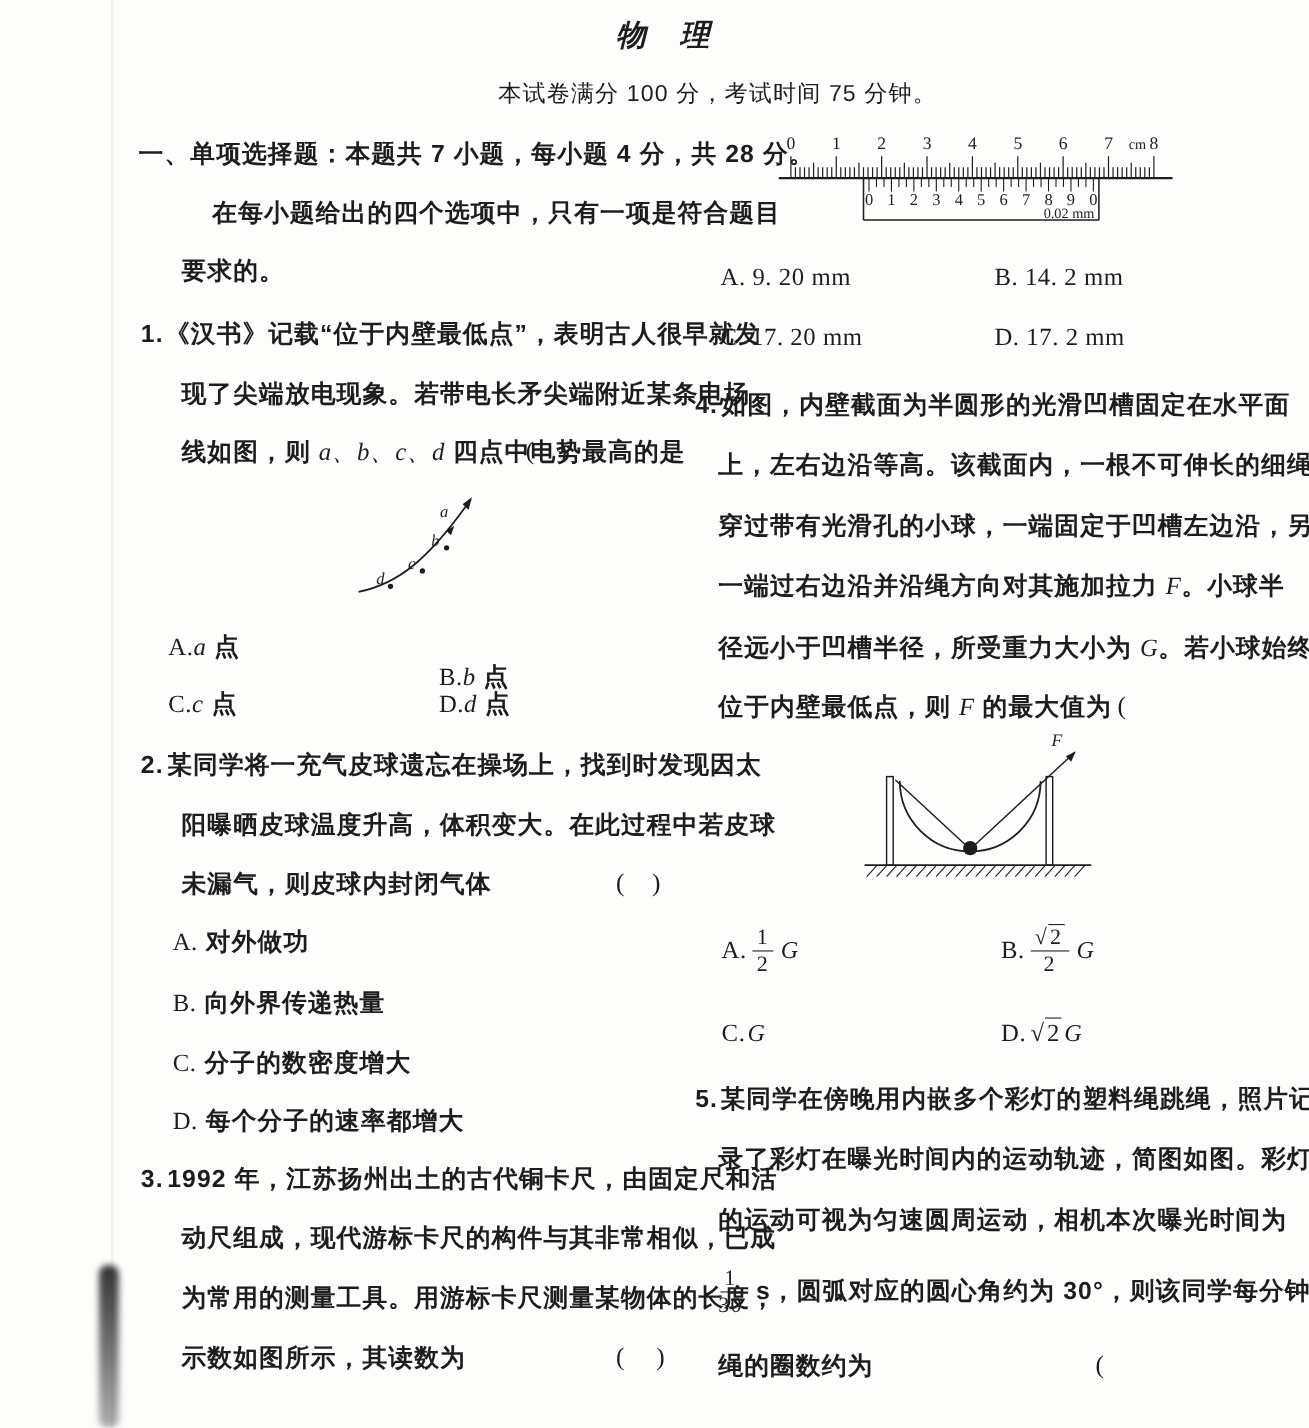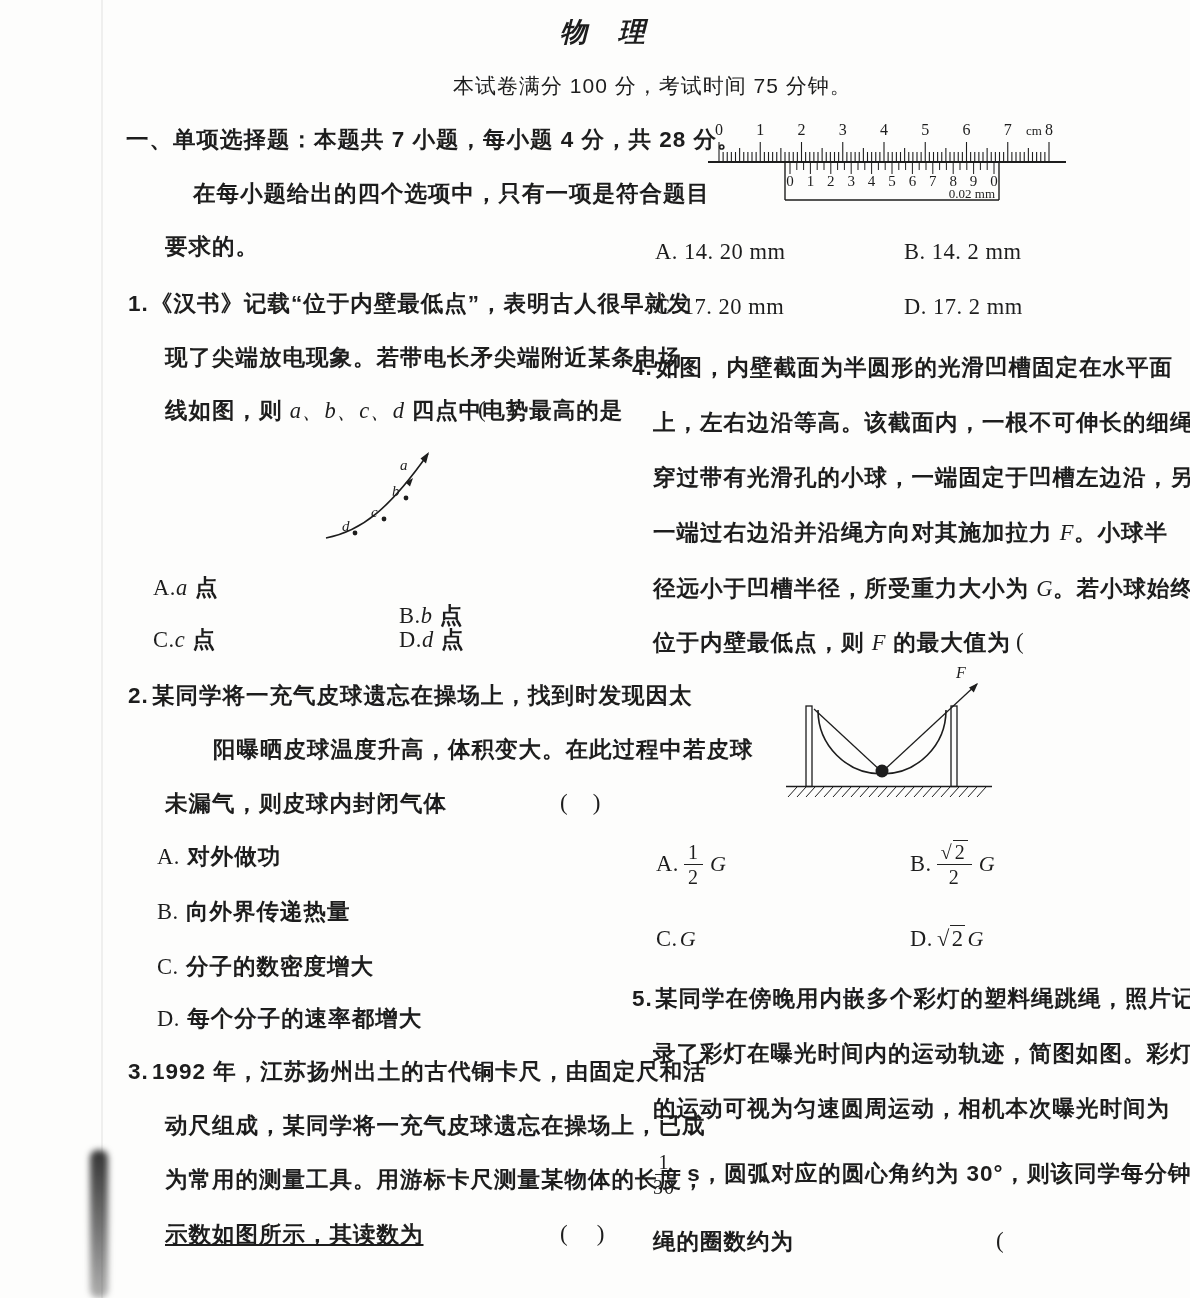--- a/index.html
+++ b/index.html
@@ -113,34 +113,34 @@
     <text class="it" x="42" y="93" font-size="15">d</text>
   </svg>
 
   <div class="ln" style="left:153px;top:574px;"><span class="lat">A.</span><span class="math">a</span><span> 点</span></div>
   <div class="ln" style="left:399px;top:582px;margin-top:20px;"><span class="lat">B.</span><span class="math">b</span><span> 点</span></div>
   <div class="ln" style="left:153px;top:626px;"><span class="lat">C.</span><span class="math">c</span><span> 点</span></div>
   <div class="ln" style="left:399px;top:626px;"><span class="lat">D.</span><span class="math">d</span><span> 点</span></div>
 
   <div class="ln qnum" style="left:128px;top:682px;">2.</div>
   <div class="ln" style="left:152px;top:682px;">某同学将一充气皮球遗忘在操场上，找到时发现因太</div>
-  <div class="ln" style="left:165px;top:736px;margin-left:48px;">阳曝晒皮球温度升高，体积变大。在此过程中若皮球</div>
+  <div class="ln" style="left:165px;top:736px;">阳曝晒皮球温度升高，体积变大。在此过程中若皮球</div>
   <div class="ln" style="left:165px;top:790px;">未漏气，则皮球内封闭气体</div>
   <div class="ln bracket" style="left:560px;top:789px;gap:24px;"><span>(</span><span>)</span></div>
 
   <div class="ln" style="left:157px;top:843px;"><span class="lat">A.</span><span> 对外做功</span></div>
   <div class="ln" style="left:157px;top:898px;"><span class="lat">B.</span><span> 向外界传递热量</span></div>
   <div class="ln" style="left:157px;top:953px;"><span class="lat">C.</span><span> 分子的数密度增大</span></div>
   <div class="ln" style="left:157px;top:1005px;"><span class="lat">D.</span><span> 每个分子的速率都增大</span></div>
 
   <div class="ln qnum" style="left:128px;top:1058px;">3.</div>
   <div class="ln" style="left:152px;top:1058px;">1992 年，江苏扬州出土的古代铜卡尺，由固定尺和活</div>
-  <div class="ln" style="left:165px;top:1112px;">动尺组成，某同学将一充气皮球遗忘在操场上，已成</div>
+  <div class="ln" style="left:165px;top:1112px;">动尺组成，现代游标卡尺的构件与其非常相似，已成</div>
   <div class="ln" style="left:165px;top:1166px;">为常用的测量工具。用游标卡尺测量某物体的长度，</div>
-  <div class="ln" style="left:165px;top:1221px;text-decoration:underline;">示数如图所示，其读数为</div>
+  <div class="ln" style="left:165px;top:1221px;">示数如图所示，其读数为</div>
   <div class="ln bracket" style="left:560px;top:1220px;gap:28px;"><span>(</span><span>)</span></div>
 
   <svg id="caliper-svg" viewBox="0 0 380 95" style="position:absolute;left:692px;top:118px;width:380px;height:95px;">
       <line x1="16" y1="44" x2="374" y2="44" stroke="#1d1d1d" stroke-width="2"></line>
       <line x1="27" y1="24" x2="27" y2="44" stroke="#1d1d1d" stroke-width="1.1"></line>
       <line x1="31.125" y1="34" x2="31.125" y2="44" stroke="#1d1d1d" stroke-width="1.1"></line>
       <line x1="35.25" y1="34" x2="35.25" y2="44" stroke="#1d1d1d" stroke-width="1.1"></line>
       <line x1="39.375" y1="34" x2="39.375" y2="44" stroke="#1d1d1d" stroke-width="1.1"></line>
       <line x1="43.5" y1="34" x2="43.5" y2="44" stroke="#1d1d1d" stroke-width="1.1"></line>
       <line x1="47.625" y1="30" x2="47.625" y2="44" stroke="#1d1d1d" stroke-width="1.1"></line>
@@ -270,21 +270,21 @@
       <text x="179.6" y="68" font-size="15" text-anchor="middle">4</text>
       <text x="200" y="68" font-size="15" text-anchor="middle">5</text>
       <text x="220.39999999999998" y="68" font-size="15" text-anchor="middle">6</text>
       <text x="240.79999999999998" y="68" font-size="15" text-anchor="middle">7</text>
       <text x="261.2" y="68" font-size="15" text-anchor="middle">8</text>
       <text x="281.6" y="68" font-size="15" text-anchor="middle">9</text>
       <text x="302" y="68" font-size="15" text-anchor="middle">0</text>
       <text x="303" y="80" font-size="13" text-anchor="end">0.02 mm</text>
     </svg>
 
-  <div class="ln" style="left:655px;top:238px;"><span class="lat">A.</span><span class="lat"> 14. 20 mm</span></div>
+  <div class="ln" style="left:655px;top:238px;"><span class="lat">A.</span><span class="lat"> 9. 20 mm</span></div>
   <div class="ln" style="left:904px;top:238px;"><span class="lat">B.</span><span class="lat"> 14. 2 mm</span></div>
   <div class="ln" style="left:655px;top:293px;"><span class="lat">C.</span><span class="lat"> 17. 20 mm</span></div>
   <div class="ln" style="left:904px;top:293px;"><span class="lat">D.</span><span class="lat"> 17. 2 mm</span></div>
 
   <div class="ln qnum" style="left:632px;top:354px;">4.</div>
   <div class="ln" style="left:656px;top:354px;">如图，内壁截面为半圆形的光滑凹槽固定在水平面</div>
   <div class="ln" style="left:653px;top:409px;">上，左右边沿等高。该截面内，一根不可伸长的细绳</div>
   <div class="ln" style="left:653px;top:464px;">穿过带有光滑孔的小球，一端固定于凹槽左边沿，另</div>
   <div class="ln" style="left:653px;top:519px;"><span>一端过右边沿并沿绳方向对其施加拉力 </span><span class="math">F</span><span>。小球半</span></div>
   <div class="ln" style="left:653px;top:575px;"><span>径远小于凹槽半径，所受重力大小为 </span><span class="math">G</span><span>。若小球始终</span></div>

